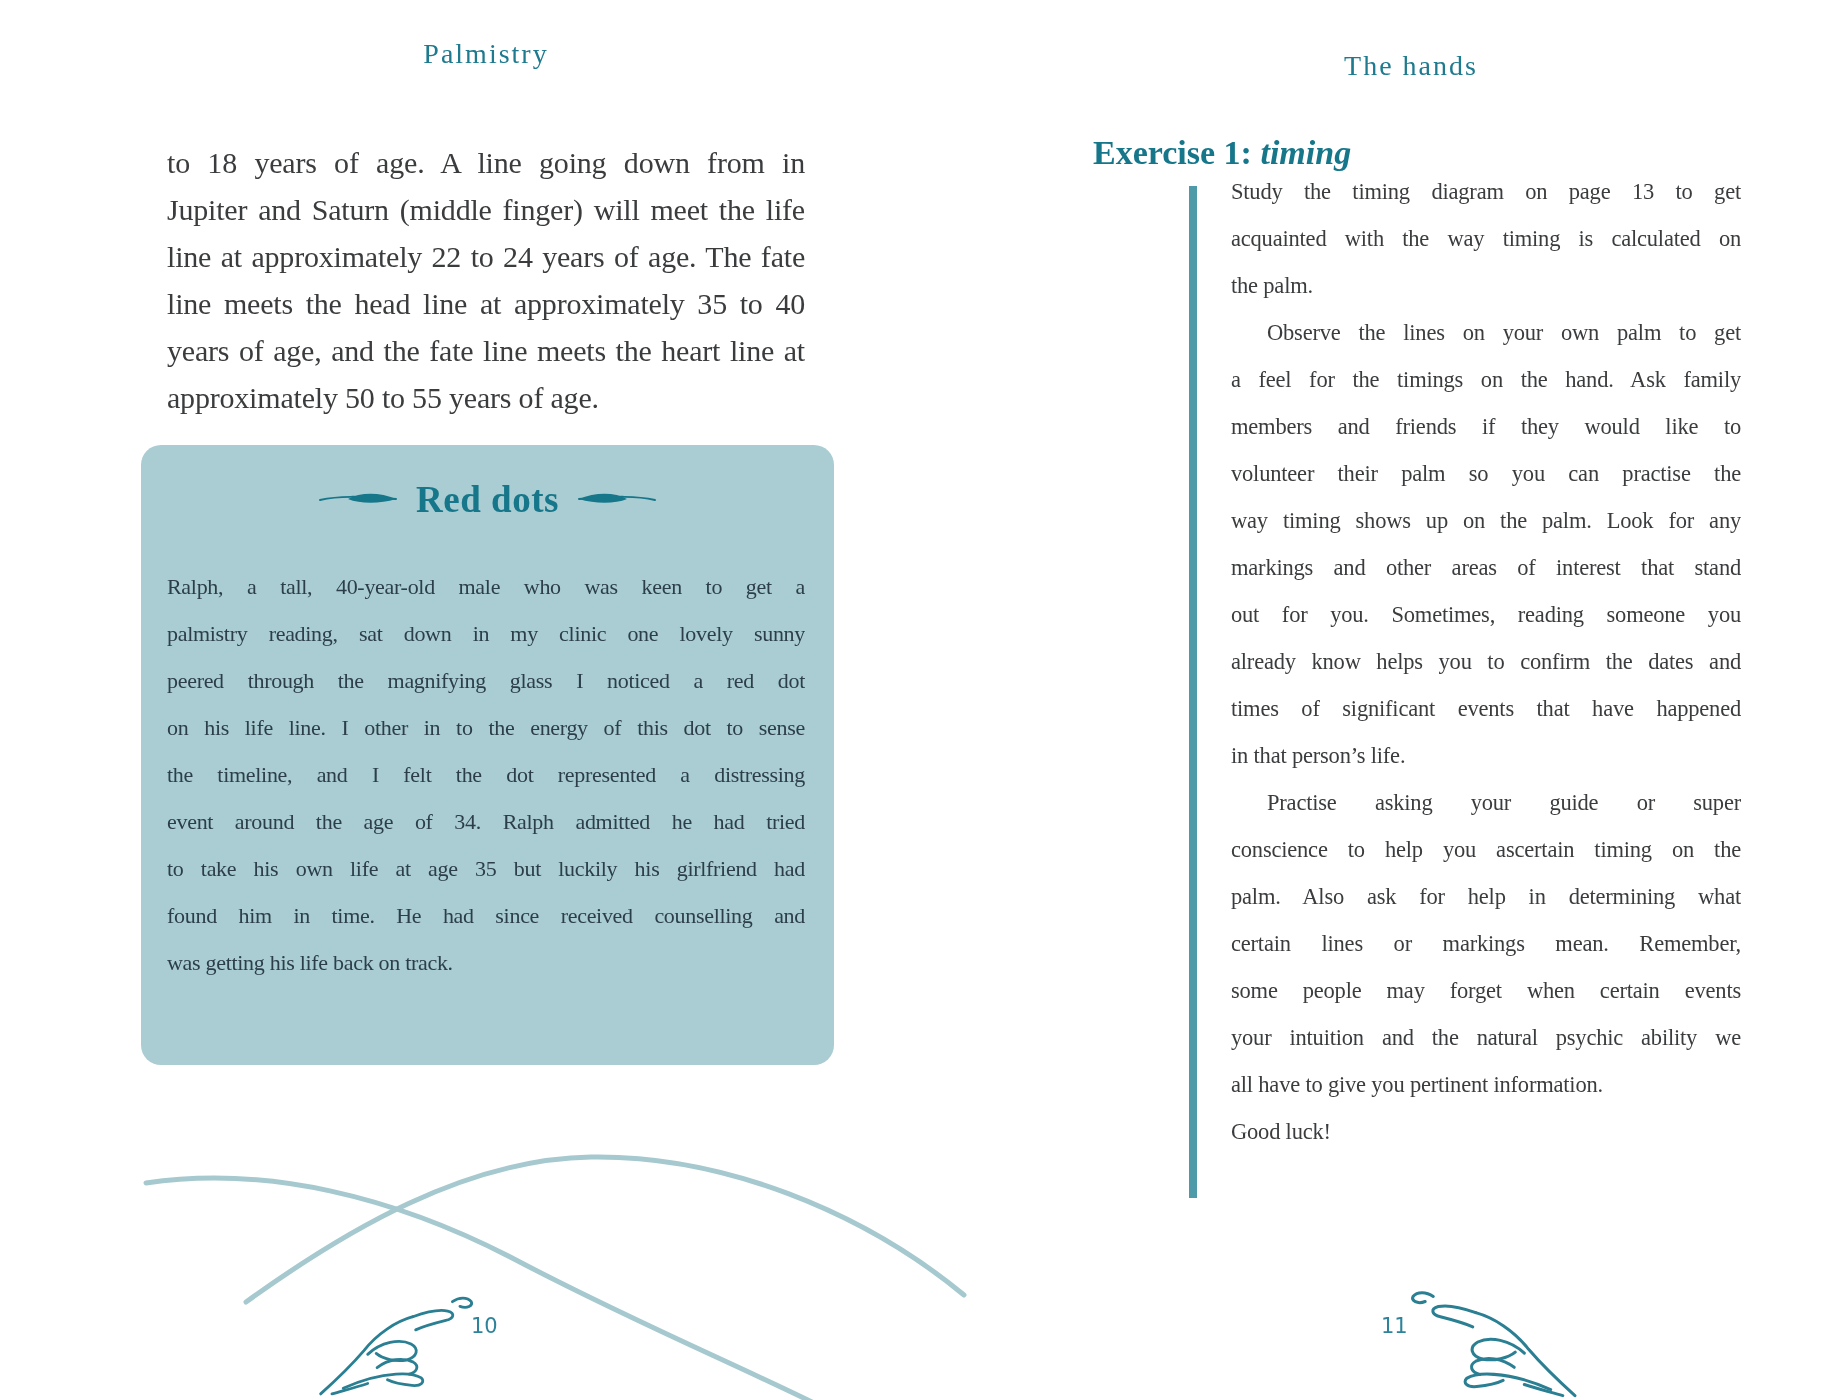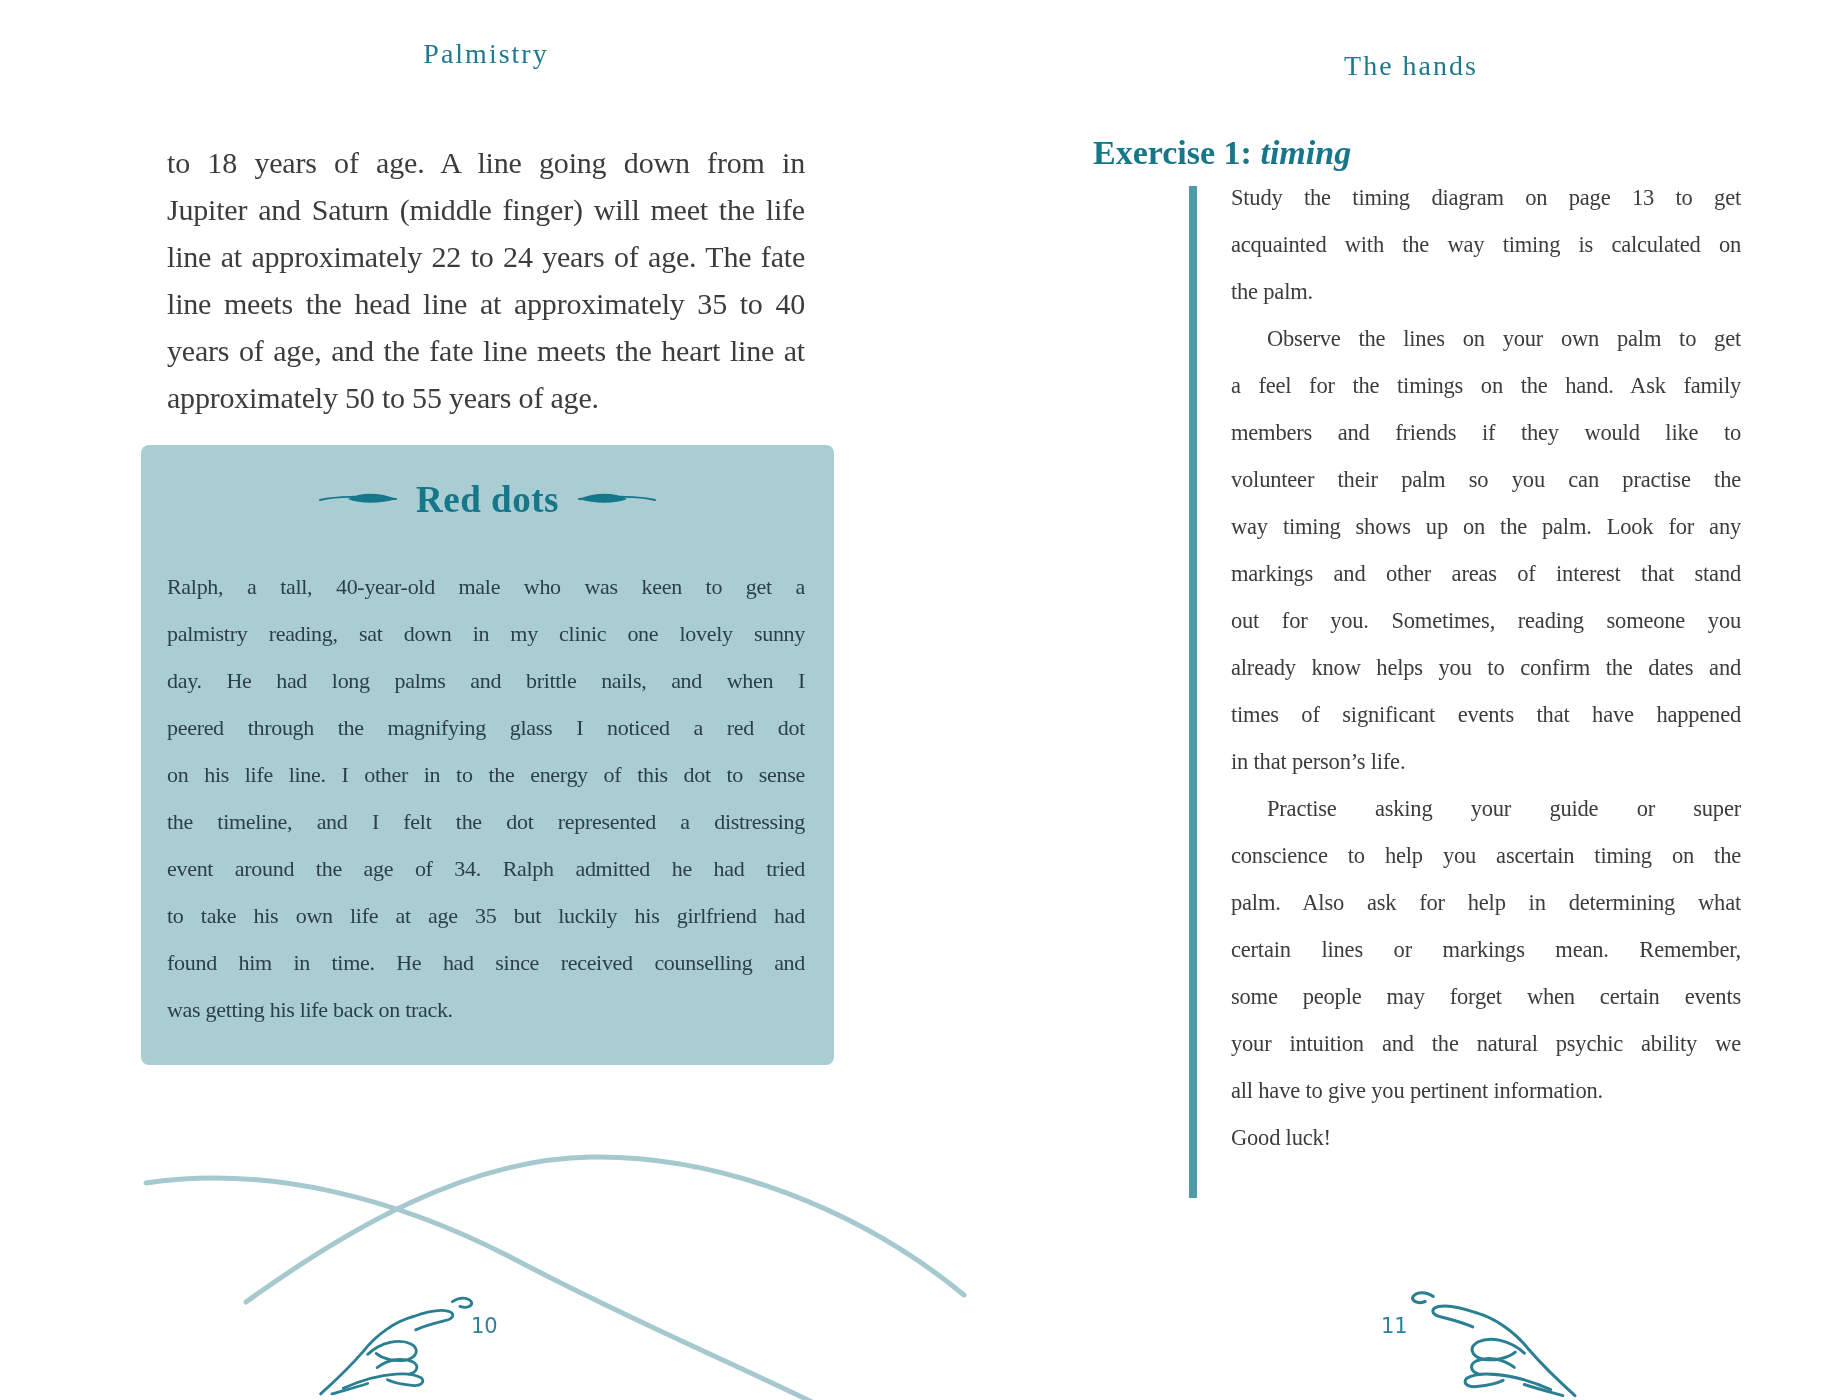--- a/index.html
+++ b/index.html
@@ -12,31 +12,31 @@
 
   .running-head{
     position:absolute;text-align:center;color:var(--teal);
     font-size:28px;letter-spacing:2px;line-height:1;
   }
   .running-head.left{left:136px;top:40px;width:638px;}
   .running-head.right{left:1080px;top:52px;width:600px;}
 
   .body-col{position:absolute;color:var(--ink);}
   .left-col{left:136px;top:139px;width:638px;font-size:30px;letter-spacing:-0.2px;}
-  .right-col{left:1200px;top:174px;width:510px;font-size:22.5px;letter-spacing:-0.2px;}
+  .right-col{left:1200px;top:168px;width:510px;font-size:22.5px;letter-spacing:-0.2px;}
 
   .line{height:47px;line-height:47px;text-align:justify;text-align-last:justify;overflow:hidden;}
   .line::after{content:"";display:inline-block;width:100%;height:0;vertical-align:top;}
   .line.last{text-align:left;text-align-last:left;}
   .line.last::after{content:none;}
   .line.indent{text-indent:36px;}
 
   .callout{
     position:absolute;left:110px;top:445px;width:693px;height:620px;
-    background:var(--box-bg);border-radius:8px;
+    background:var(--box-bg);border-radius:20px;
   }
   .callout-title-row{
     position:absolute;left:0;top:36px;width:100%;
     display:flex;align-items:center;justify-content:center;gap:18px;
   }
   .callout-title{
     color:var(--teal-dark);font-size:37px;font-weight:600;line-height:1;letter-spacing:0.5px;
   }
   .callout-text{
     position:absolute;left:26px;top:118px;width:638px;
@@ -105,21 +105,20 @@
       <span class="callout-title">Red dots</span>
       <svg width="80" height="24" viewBox="0 0 80 24">
           <g transform="translate(80,0) scale(-1,1)">
             <use href="#leaf-g"></use>
           </g>
         </svg>
     </div>
     <div class="callout-text">
         <div class="line">Ralph, a tall, 40-year-old male who was keen to get a</div>
         <div class="line">palmistry reading, sat down in my clinic one lovely sunny</div>
-        <div class="line">day. He had long palms and brittle nails, and when I</div>
         <div class="line">peered through the magnifying glass I noticed a red dot</div>
         <div class="line">on his life line. I other in to the energy of this dot to sense</div>
         <div class="line">the timeline, and I felt the dot represented a distressing</div>
         <div class="line">event around the age of 34. Ralph admitted he had tried</div>
         <div class="line">to take his own life at age 35 but luckily his girlfriend had</div>
         <div class="line">found him in time. He had since received counselling and</div>
         <div class="line last">was getting his life back on track.</div>
       </div>
   </div>
 

